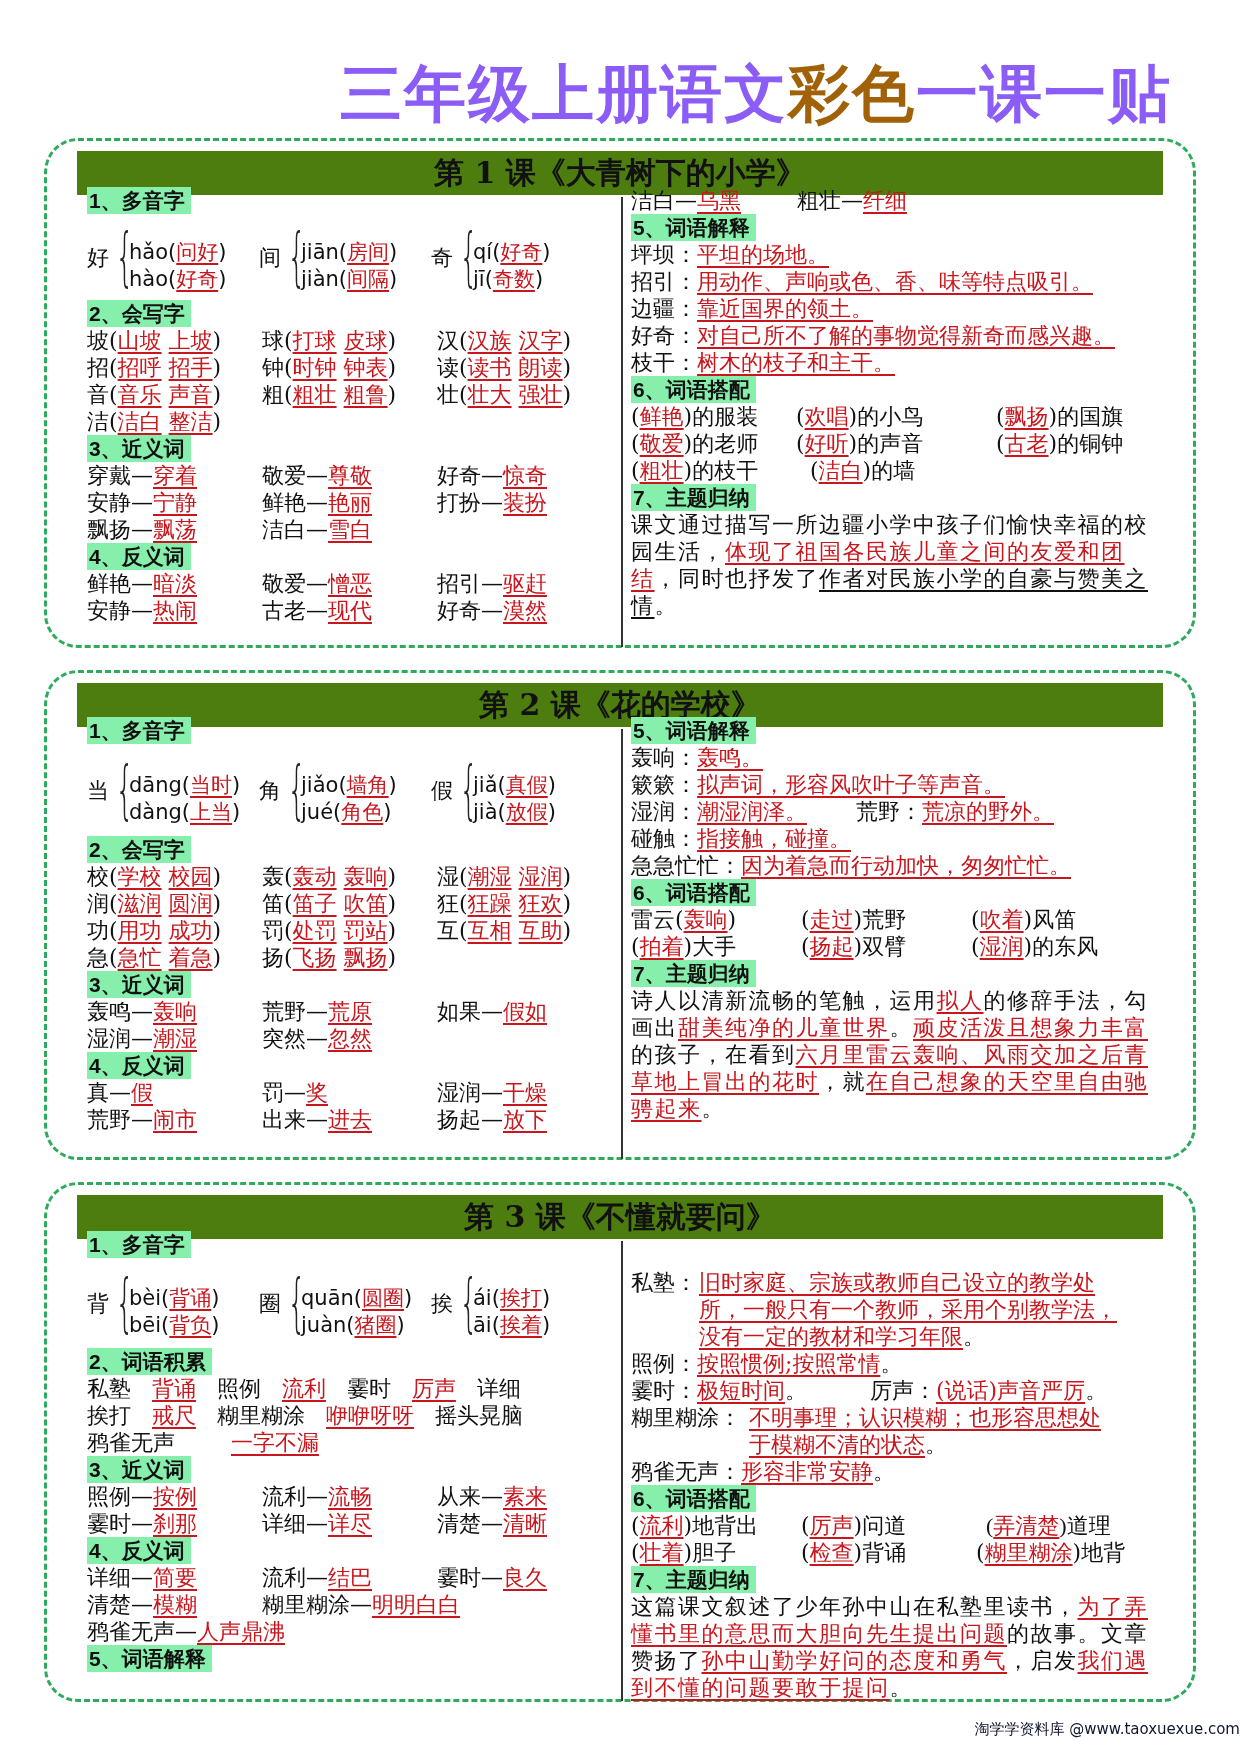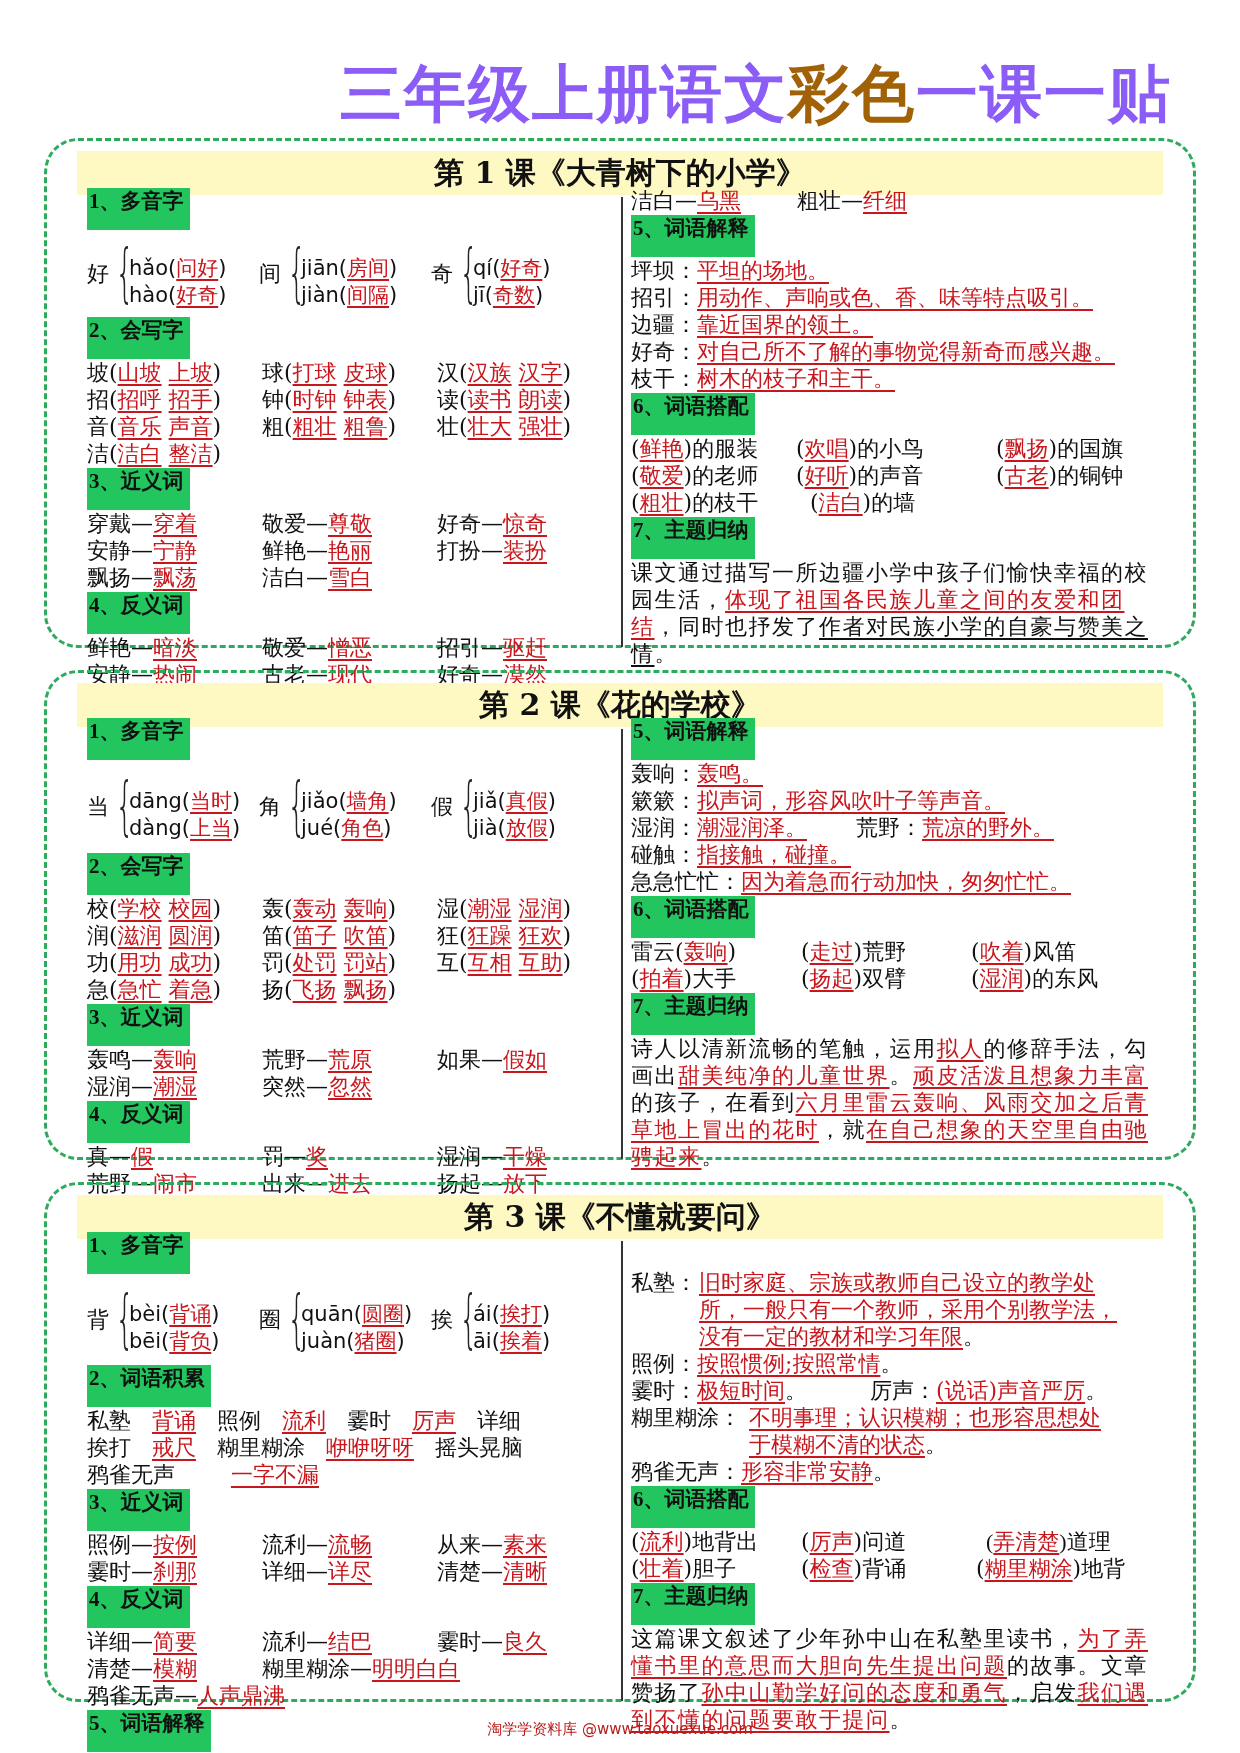--- a/index.html
+++ b/index.html
@@ -1,35 +1,35 @@
 <!DOCTYPE html>
 <html><head>
 <meta charset="utf-8">
 <style>
   html,body{margin:0;padding:0;background:#fff;}
   body{width:1240px;height:1753px;position:relative;overflow:hidden;font-family:"DejaVu Serif","Liberation Serif",serif;color:#111;}
   .page-title{position:absolute;top:52px;left:340px;width:860px;font-size:62px;font-weight:bold;letter-spacing:2px;white-space:nowrap;}
   .page-title .red{color:#8b5cf6;}
   .page-title .black{color:#a16207;}
   .card{position:absolute;left:44px;width:1152px;border:3px dashed #2eaa5c;border-radius:34px;box-sizing:border-box;}
-  .card-head{position:absolute;left:30px;right:30px;top:10px;height:44px;background:#fef9c3;text-align:center;font-size:30px;font-weight:bold;line-height:44px;}
+  .card-head{position:absolute;left:30px;right:30px;top:10px;height:44px;background:#4d7c0f;text-align:center;font-size:30px;font-weight:bold;line-height:44px;}
   .divider{position:absolute;left:574px;width:2px;background:#333;}
   .col{position:absolute;font-size:22px;line-height:27px;}
-  .sec{display:inline-block;background:#22c55e;padding:0 6px 15px 2px;font-weight:bold;font-family:Liberation Serif, serif;font-size:21px;}
+  .sec{display:inline-block;background:#86efac;padding:0 6px 0 2px;font-weight:bold;font-family:Liberation Sans, sans-serif;font-size:21px;}
   .ans{color:#c8161d;text-decoration:underline;text-decoration-color:#c8161d;text-underline-offset:4px;}
   .ul-black{text-decoration:underline;text-underline-offset:4px;}
   .row{white-space:nowrap;}
   .grid3{display:grid;grid-template-columns:175px 175px 175px;}
   .grid3b{display:grid;grid-template-columns:165px 200px 175px;}
   .poly{display:flex;align-items:center;height:86px;}
   .poly .grp{display:flex;align-items:center;width:172px;}
   .poly .ch{font-size:22px;}
   .poly .brace{font-size:64px;line-height:64px;font-family:"DejaVu Sans",sans-serif;font-weight:100;color:#222;margin:0 2px;transform:scaleX(0.45);display:inline-block;width:16px;}
   .poly .pair{display:flex;flex-direction:column;justify-content:flex-end;height:72px;font-family:"DejaVu Sans",sans-serif;font-size:21px;}
-  .footer{position:absolute;top:1720px;left:0;width:1240px;text-align:center;font-family:"DejaVu Sans",sans-serif;font-size:15px;color:#b91c1c;}
+  .footer{position:absolute;top:1720px;left:0;width:1240px;text-align:right;font-family:"DejaVu Sans",sans-serif;font-size:15px;color:#0f172a;}
 </style>
 </head>
 <body>
 
 <div class="page-title">
   <span class="red">三年级上册语文</span><span class="black">彩色</span><span class="red">一课一贴</span>
 </div>
 
 <div class="card" style="top:138px;height:510px;">
   <div class="card-head">第 1 课《大青树下的小学》</div>

